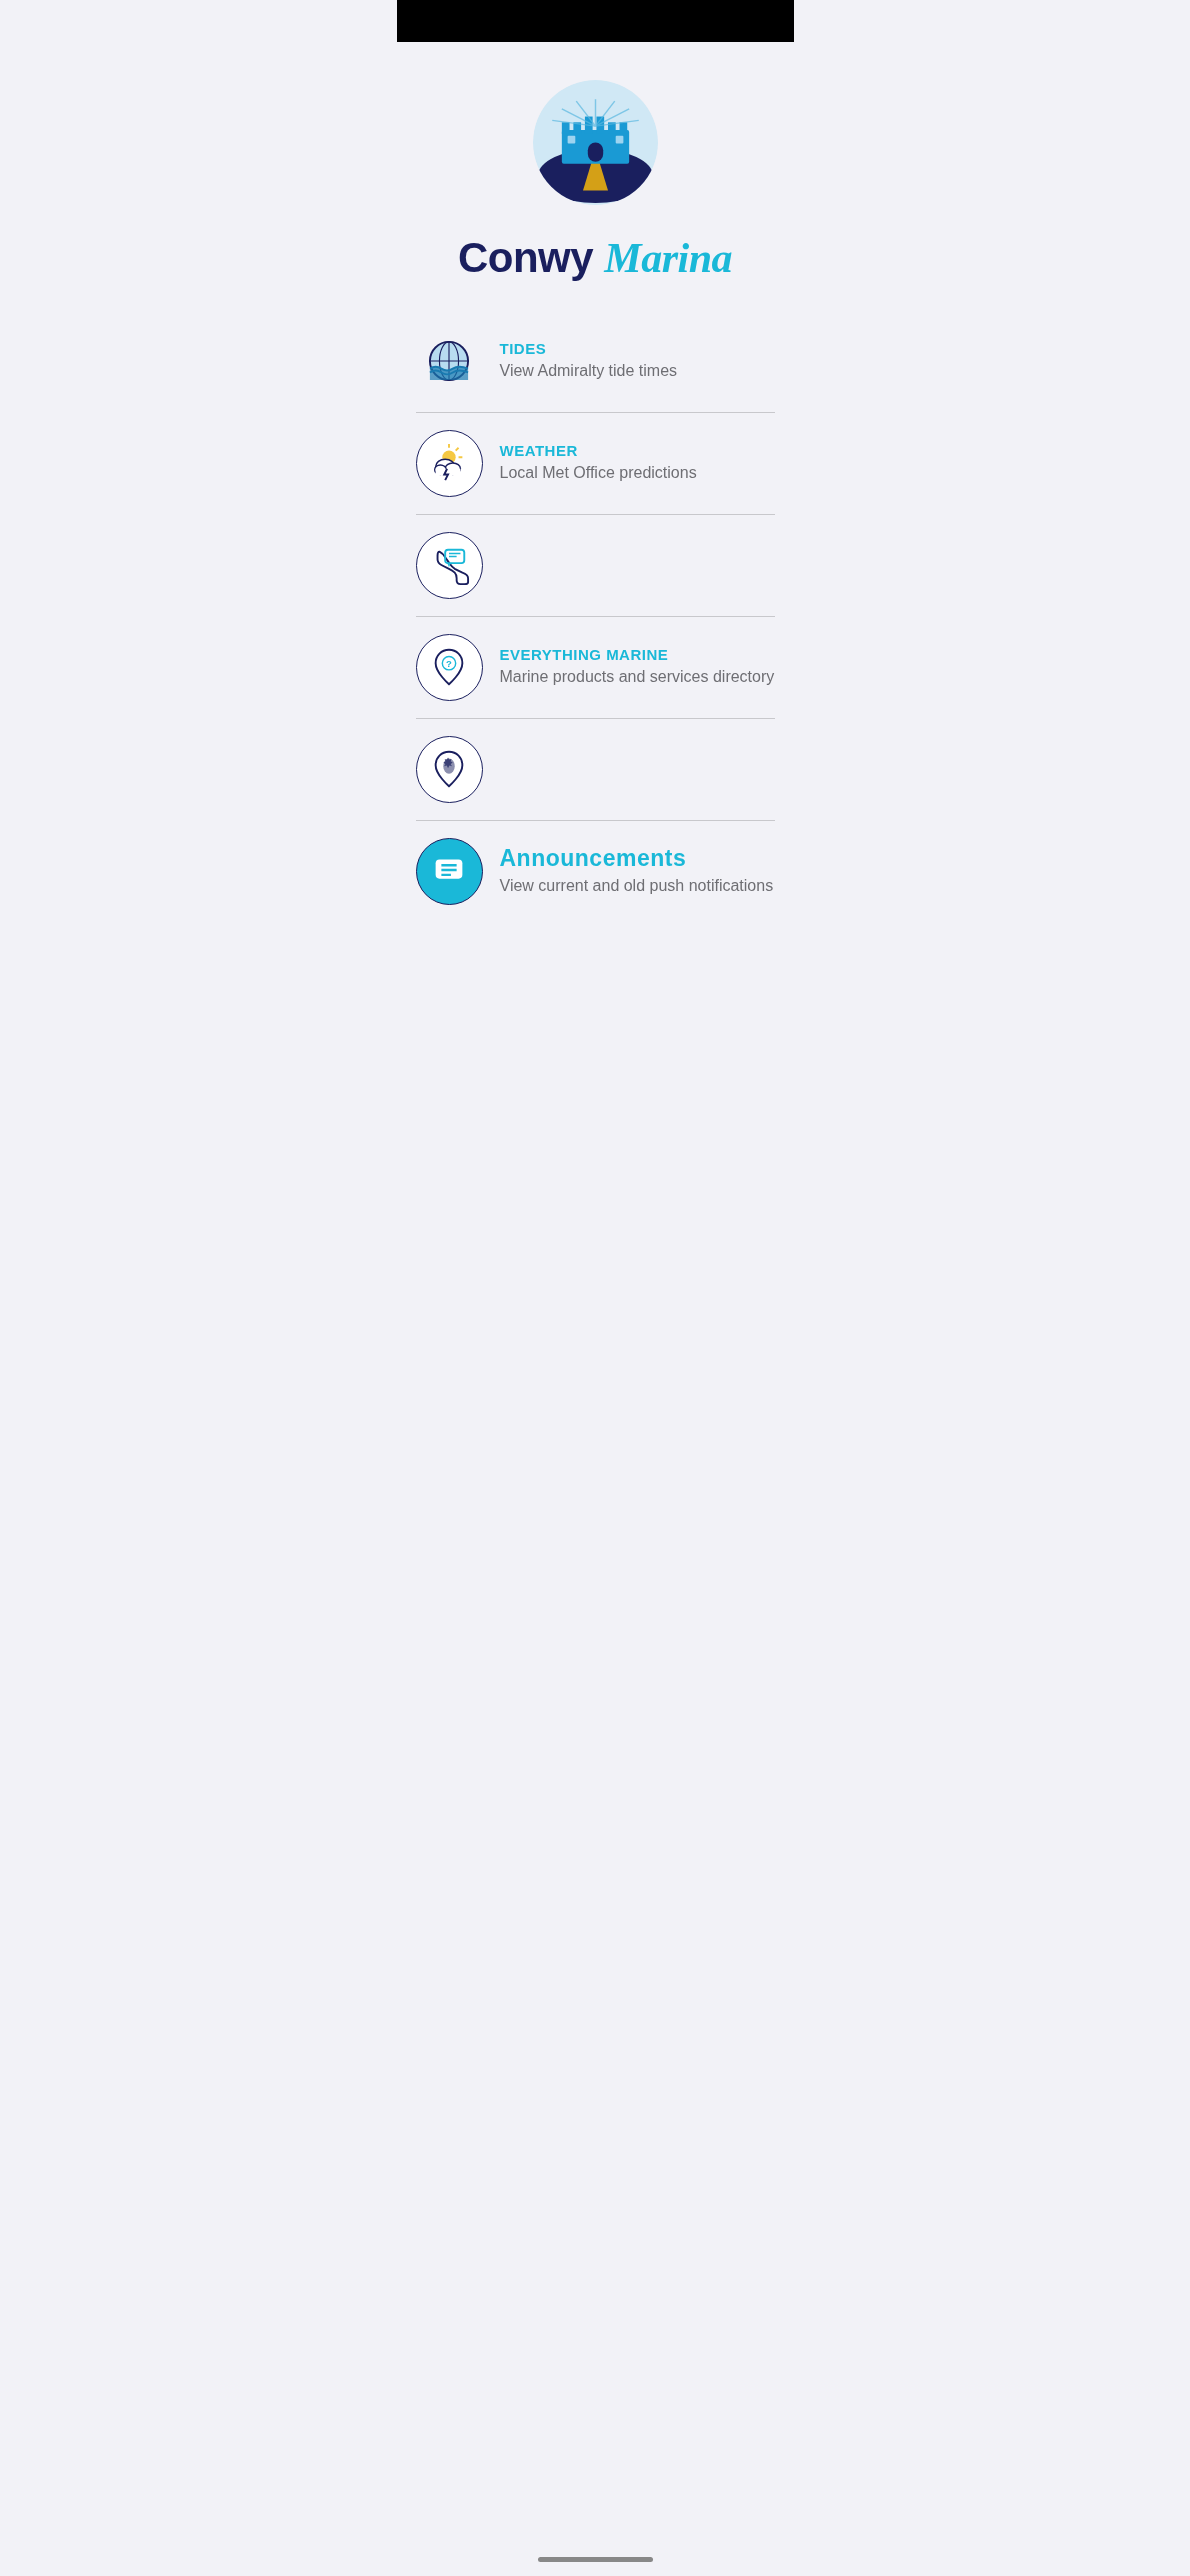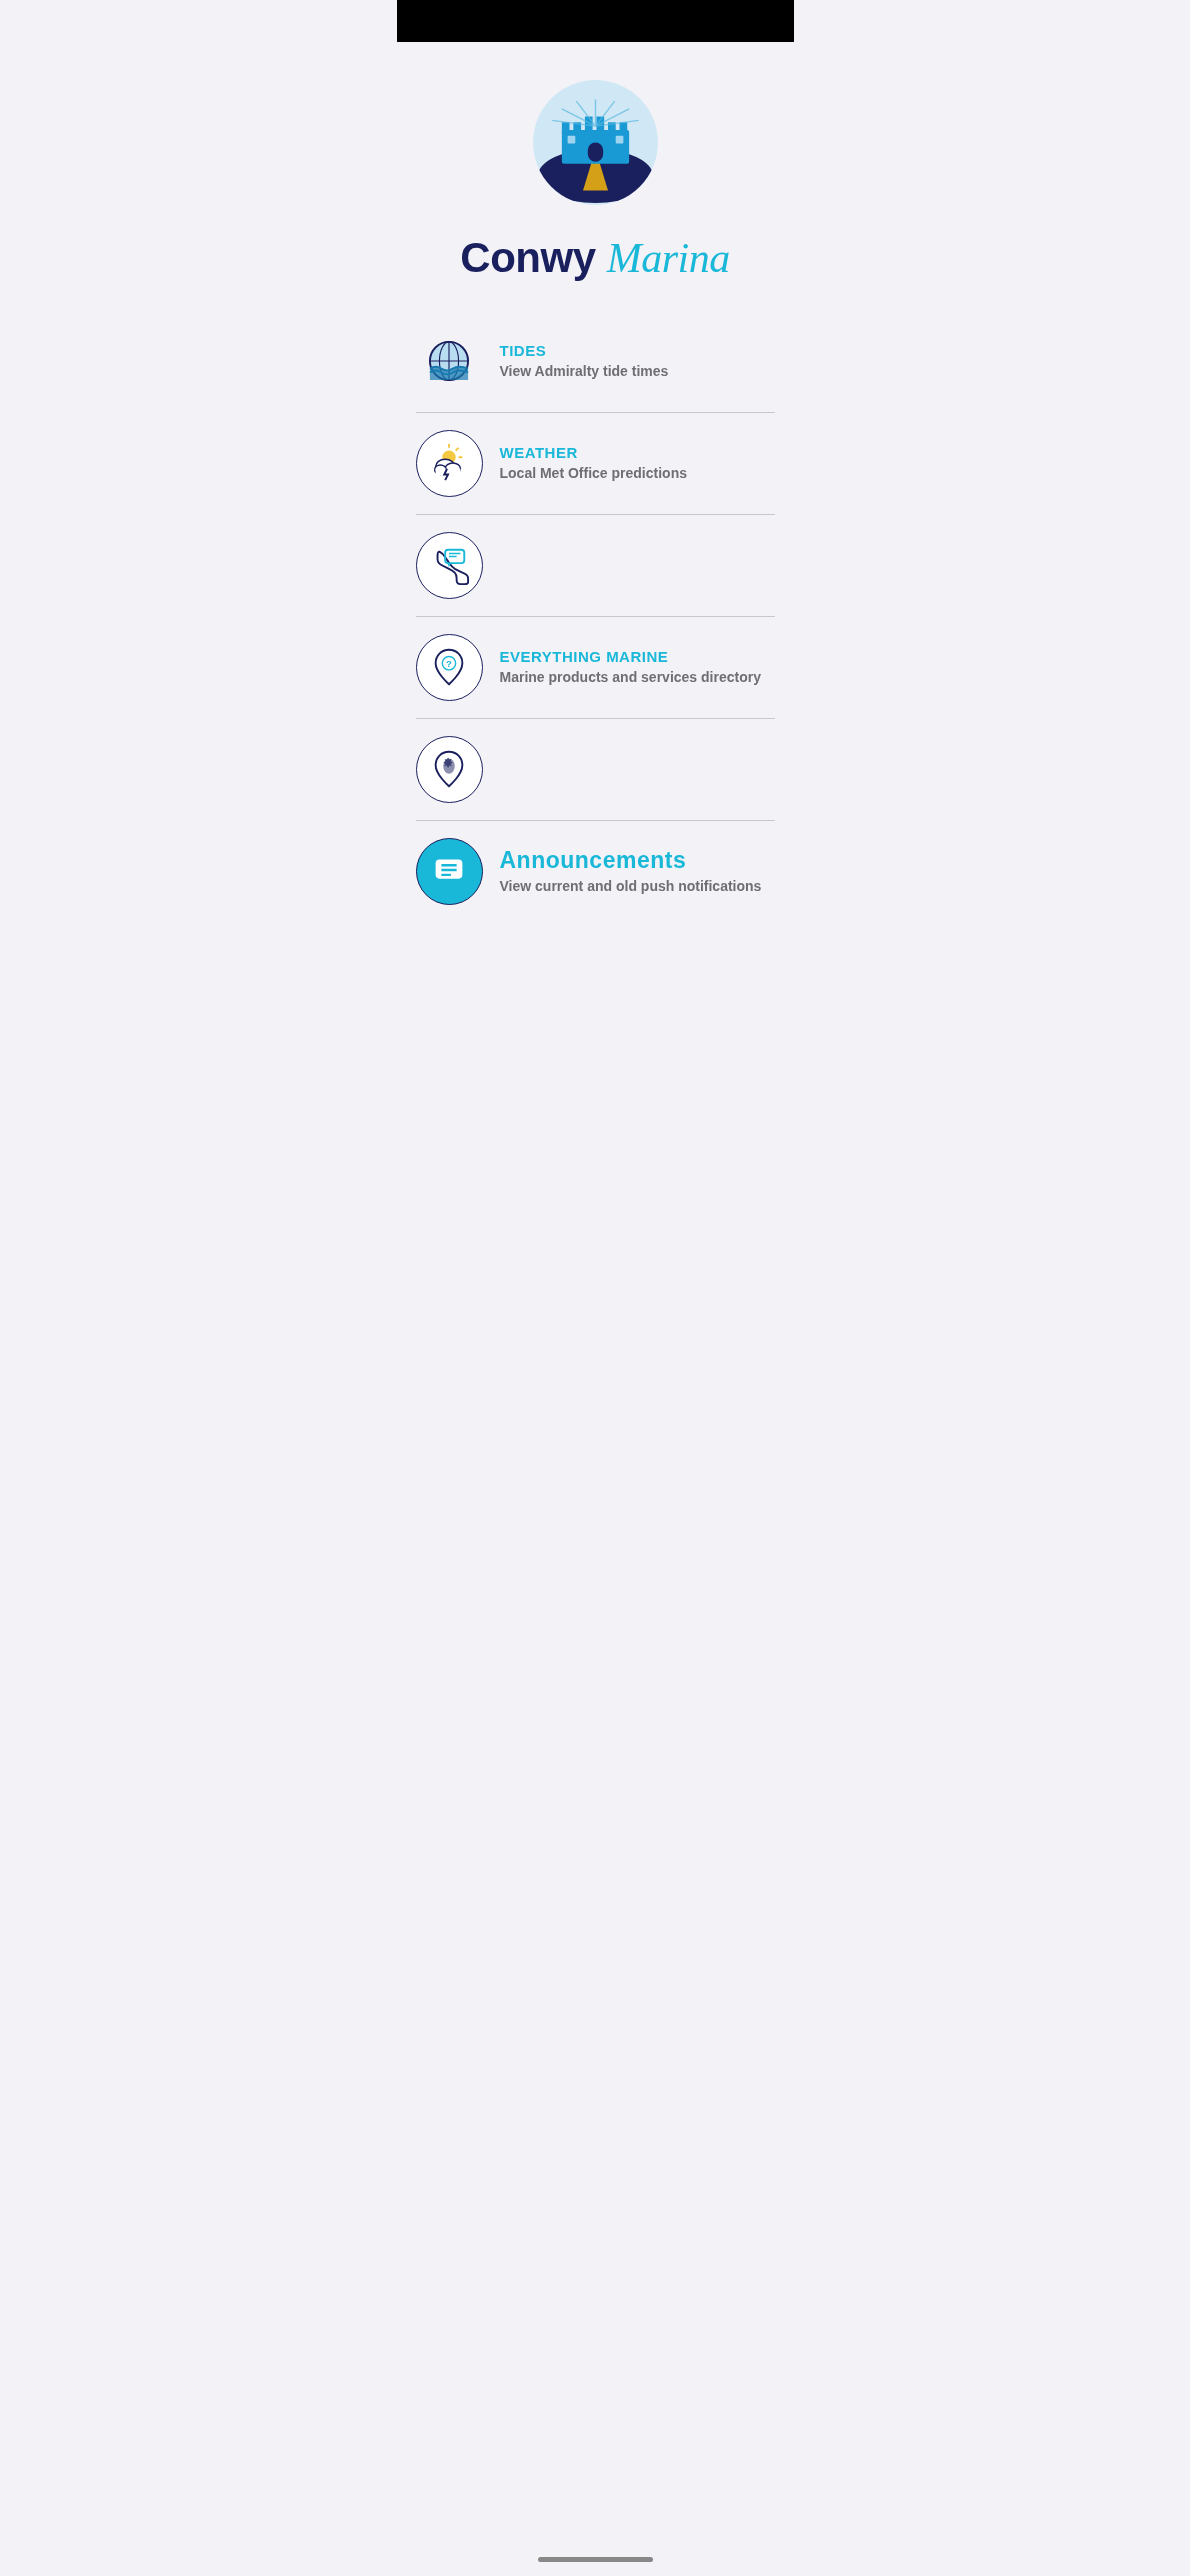--- a/index.html
+++ b/index.html
@@ -63,21 +63,21 @@
     }
 
     .title-conwy {
       color: #1a1f5e;
       font-weight: 800;
       font-style: normal;
     }
 
     .title-marina {
       color: #1ab8d8;
-      font-weight: 400;
+      font-weight: 700;
       font-style: italic;
       font-family: Georgia, 'Times New Roman', serif;
     }
 
     .menu-list {
       list-style: none;
       padding: 0 19px;
     }
 
     .menu-item {
@@ -125,23 +125,23 @@
       margin-bottom: 3.8px;
     }
 
     .menu-label.announcements-label {
       text-transform: none;
       font-size: 23px;
       font-weight: 700;
     }
 
     .menu-desc {
-      font-size: 14px;
+      font-size: 16px;
       color: #6e6e73;
-      font-weight: 700;
+      font-weight: 400;
       line-height: 1.3;
     }
 
     .home-indicator {
       background: #f2f2f7;
       height: 33px;
       display: flex;
       align-items: center;
       justify-content: center;
       flex-shrink: 0;

